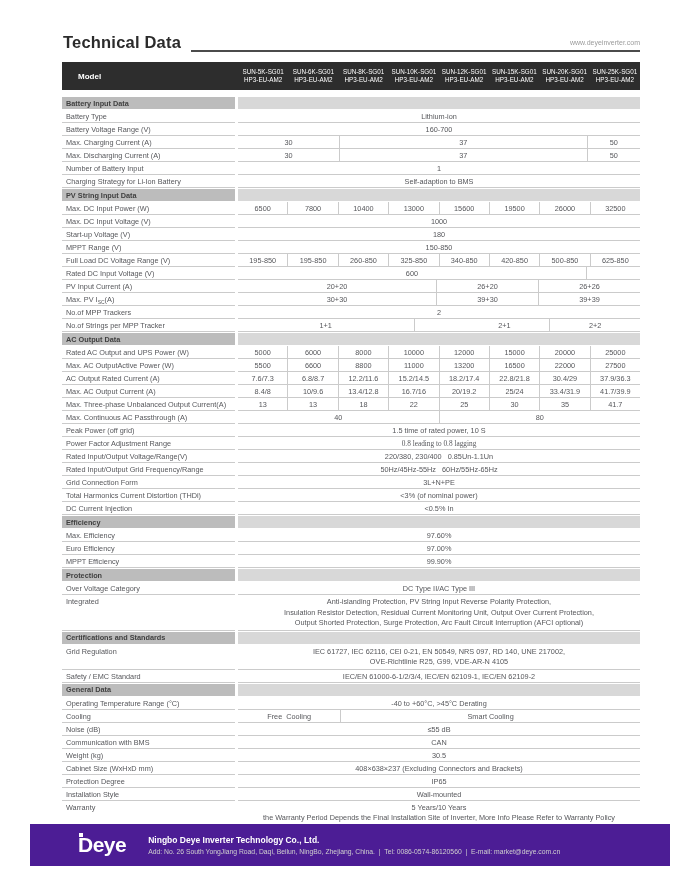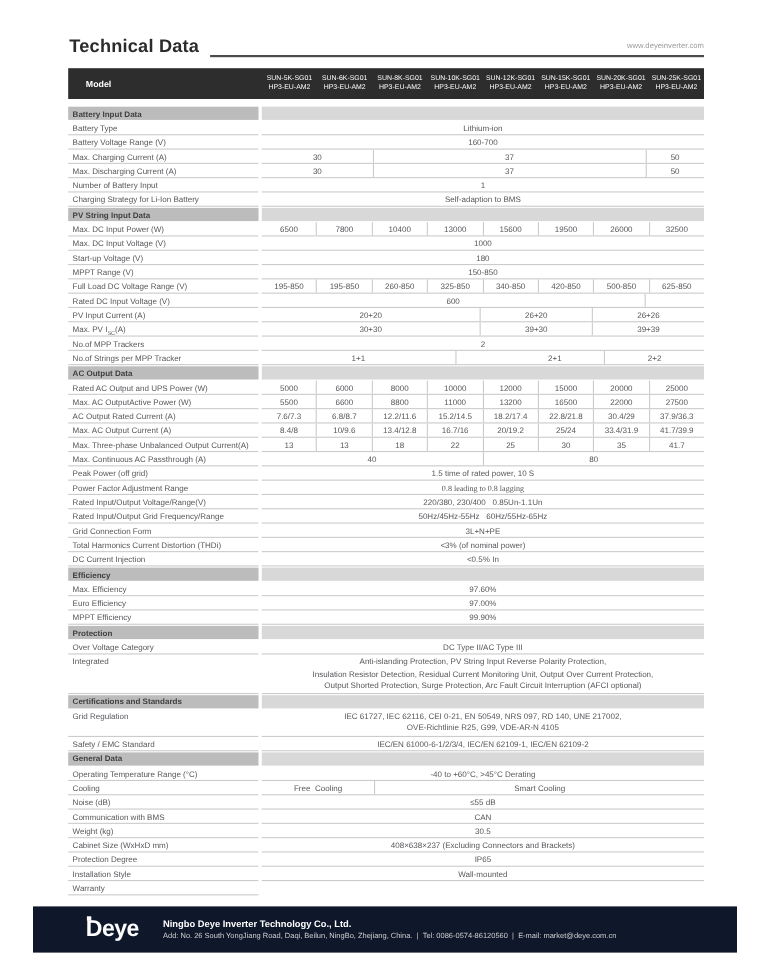--- a/index.html
+++ b/index.html
@@ -46,21 +46,21 @@
   .srow .slabel {
     width:173px; margin-right:3px; background:#bcbcbc; color:#404040;
     font-size:7.3px; font-weight:bold; padding:1.5px 0 0 4px;
   }
   .srow .sfill { flex:1; background:#d8d8d8; }
   sub { font-size:5px; }
 
   
   .footer {
     position:absolute; left:30px; right:30px; top:824px; height:42px;
-    background:#0f172a; display:flex; align-items:center; padding-left:48px;
+    background:#4c1d95; display:flex; align-items:center; padding-left:48px;
   }
   .logo { position:relative; color:#ffffff; font-size:21px; font-weight:bold; letter-spacing:-.5px; margin-right:22px; }
   .logo-dot { position:absolute; left:1px; top:0px; width:4px; height:4px; background:#ffffff; }
   .footer-text .company { color:#ffffff; font-size:8.5px; font-weight:bold; }
   .footer-text .address { color:#cfcfcf; font-size:6.8px; margin-top:3px; }
 </style>
 </head>
 <body>
 
 <div class="header-block">
@@ -445,20 +445,24 @@
         </div>
       </div>
       <div class="row single">
         <div class="label">Installation Style</div>
         <div class="cells">
           <div class="cell" style="flex-grow: 8;">Wall-mounted</div>
         </div>
       </div>
       <div class="row multi">
         <div class="label">Warranty</div>
+        <div class="cells">
+          <div class="cell" style="flex-grow: 8;">5 Years/10 Years
+the Warranty Period Depends the Final Installation Site of Inverter, More Info Please Refer to Warranty Policy</div>
+        </div>
       </div>
     </div>
 </div>
 
 <div class="footer">
   <div class="logo"><span class="logo-dot"></span><span>Deye</span></div>
   <div class="footer-text">
     <div class="company">Ningbo Deye Inverter Technology Co., Ltd.</div>
     <div class="address">Add: No. 26 South YongJiang Road, Daqi, Beilun, NingBo, Zhejiang, China.&nbsp; | &nbsp;Tel: 0086-0574-86120560&nbsp; | &nbsp;E-mail: market@deye.com.cn</div>
   </div>

